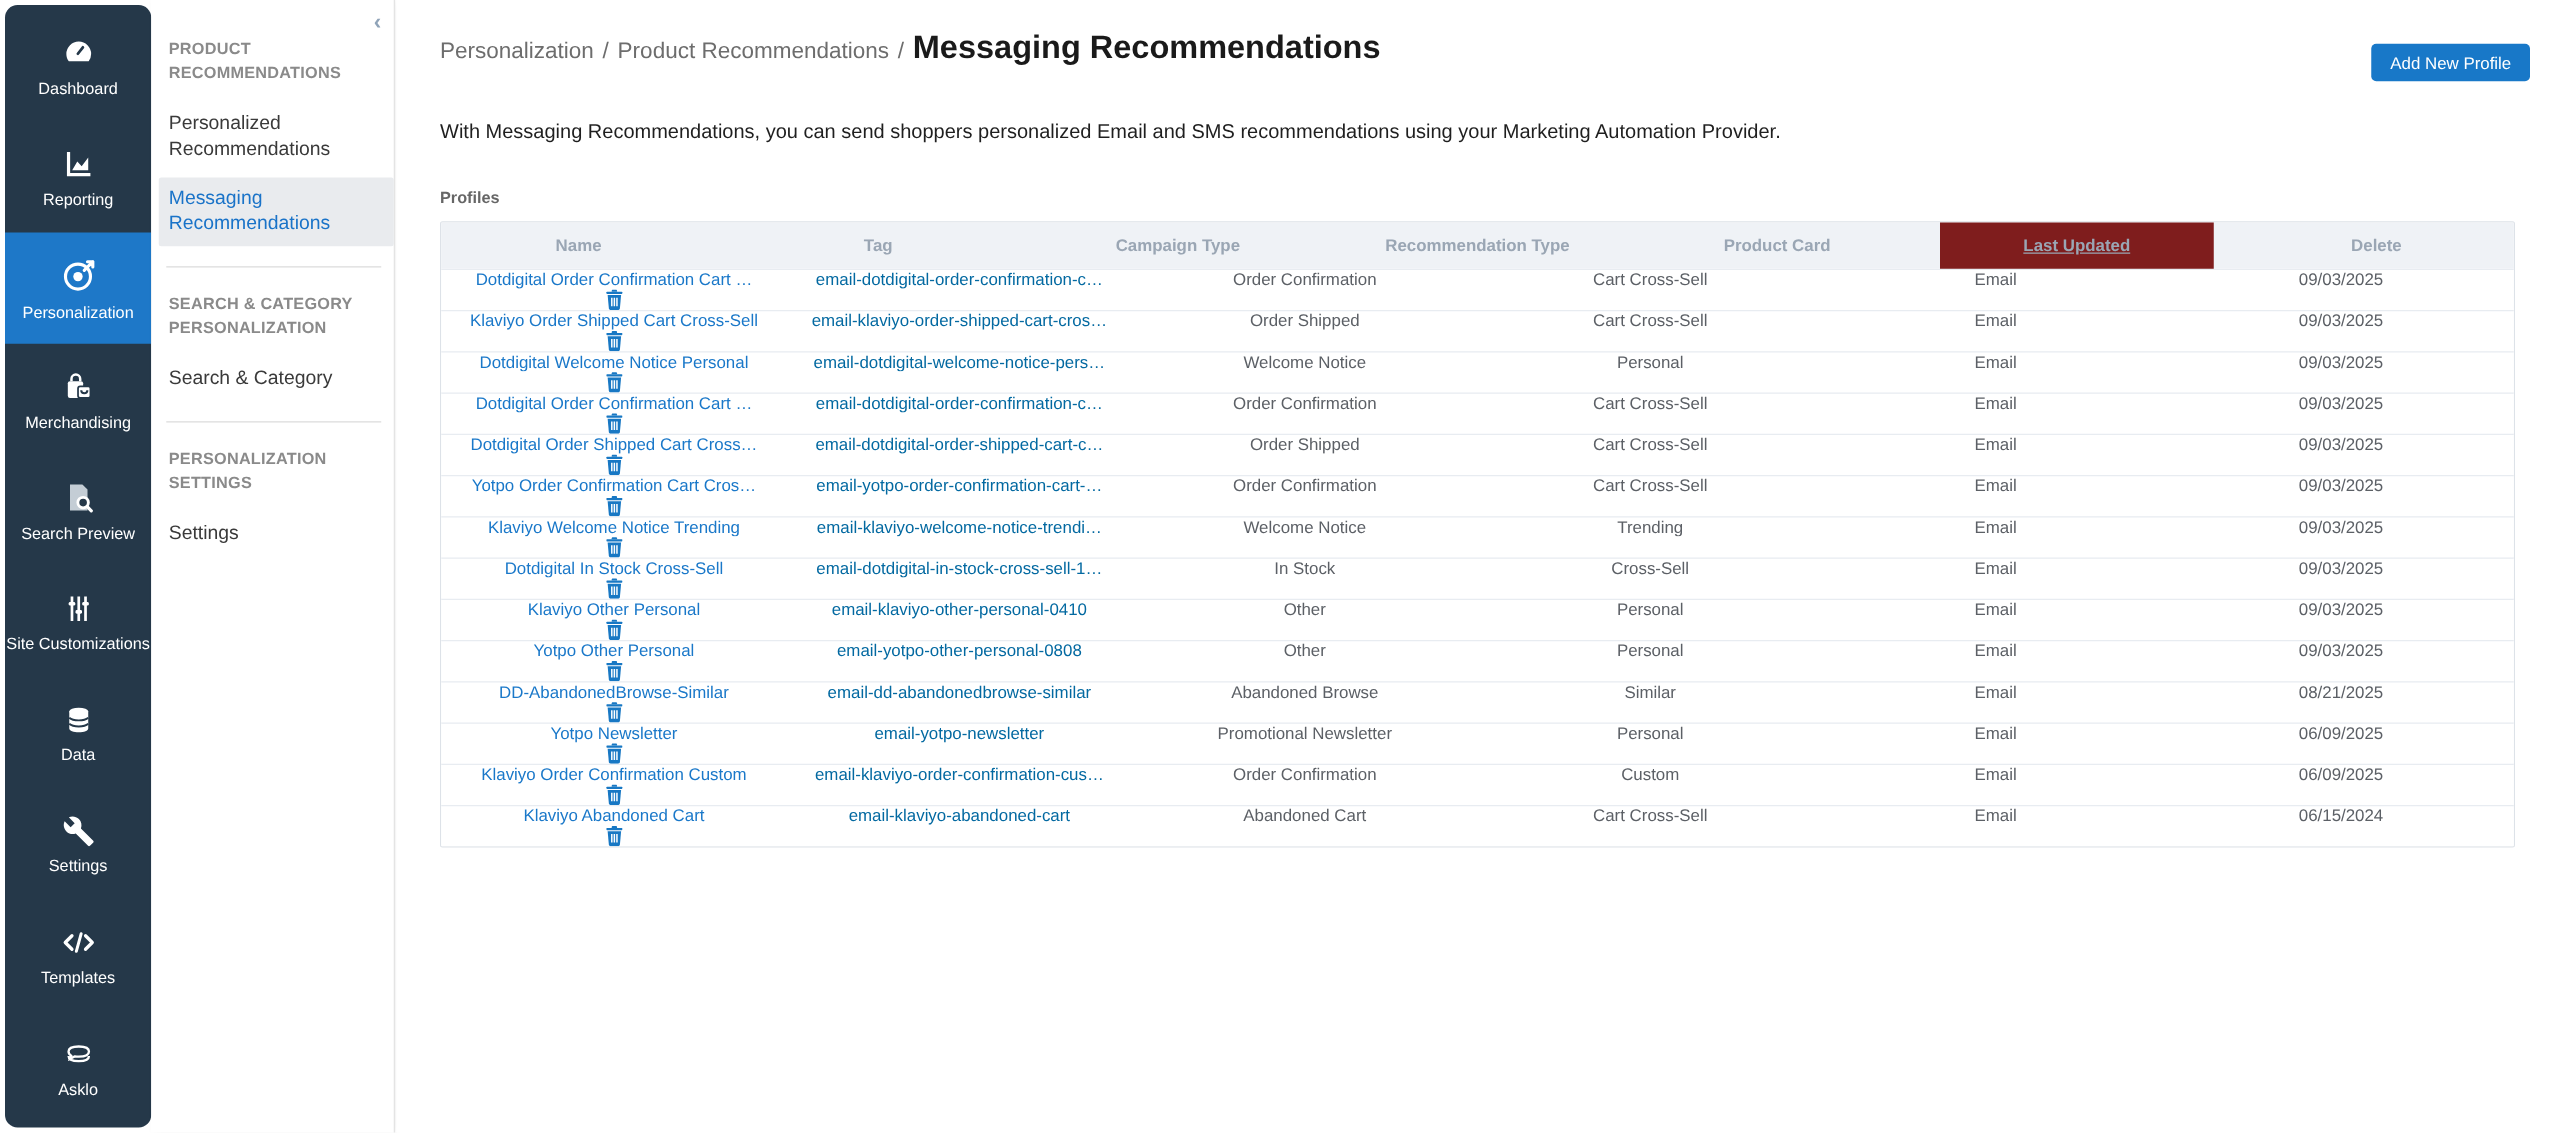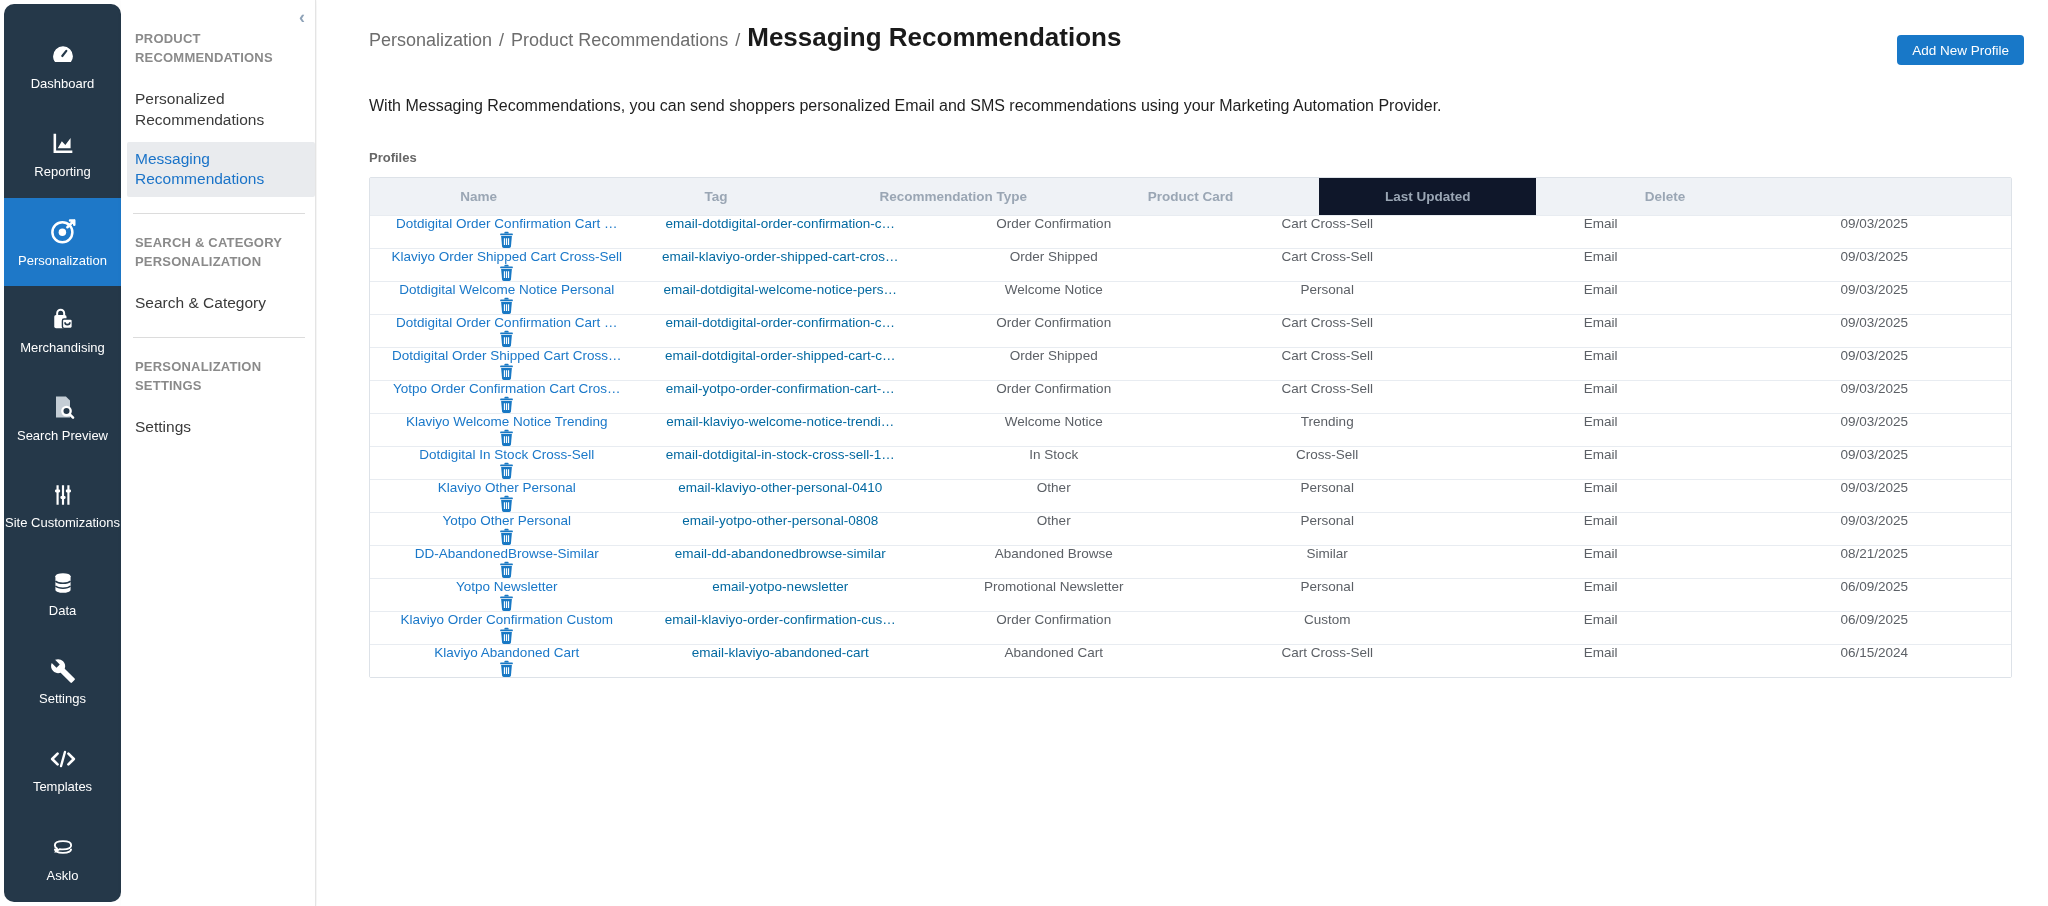--- a/index.html
+++ b/index.html
@@ -2,21 +2,21 @@
 <html><head>
 <meta charset="utf-8">
 <style>
   * { margin:0; padding:0; box-sizing:border-box; }
   html,body { width:2048px; height:906px; background:#fff; overflow:hidden;
               font-family:"Liberation Sans", sans-serif; }
 
   
   .sidebar { position:absolute; left:4px; top:4px; width:117px; height:898px;
              background:#253849; border-radius:10px; overflow:hidden;
-             display:flex; flex-direction:column; padding-top:18px; }
+             display:flex; flex-direction:column; padding-top:4px; }
   .nav-item { height:89px; display:flex; flex-direction:column; align-items:center;
               justify-content:center; gap:7px; cursor:pointer; }
   .nav-item.active { background:#1e78c8; }
   .nav-item .nav-label { color:#fff; font-size:13px; white-space:nowrap; }
   .nav-item svg { display:block; }
 
   
   .subsidebar { position:absolute; left:121px; top:0; width:195px; height:906px;
                 background:#fff; border-right:1px solid #e4e4e4;
                 box-shadow:2px 0 6px rgba(0,0,0,.06); padding:30px 6px 0 14px; }
@@ -24,38 +24,38 @@
                   font-size:18px; font-weight:bold; cursor:pointer; line-height:1; }
   .sec-header { color:#8a8a8a; font-size:13px; font-weight:bold; line-height:1.45;
                 letter-spacing:.2px; margin-bottom:14px; padding-right:10px; }
   .sec-item { color:#3a3a3a; font-size:15.5px; line-height:1.35; padding:7px 8px;
               margin:0 0 4px -8px; cursor:pointer; border-radius:2px; }
   .sec-item.active { background:#e9ebee; color:#1a73c8; margin-right:-6px; }
   .divider { border-top:1px solid #dcdcdc; margin:16px 4px 20px -2px; }
 
   
   .main { position:absolute; left:317px; top:0; right:0; height:906px;
-          background:#fff; padding:22px 36px 0 52px; }
+          background:#fff; padding:22px 36px 0 35px; }
   .head-row { display:flex; justify-content:space-between; align-items:flex-start; }
   .breadcrumb { font-size:18px; color:#6d6d6d; line-height:30px; }
   .breadcrumb .sep { margin:0 7px; color:#6d6d6d; }
   .breadcrumb .current { font-size:26px; font-weight:bold; color:#1a1a1a; }
   .add-btn { background:#1878c8; color:#fff; border:none; border-radius:4px;
              font-family:"Liberation Sans",sans-serif; font-size:13.5px;
              padding:8px 15px; height:30px; cursor:pointer; margin-top:13px; margin-right:-12px; }
   .description { font-size:16px; color:#1f1f1f; margin-top:32px; }
   .profiles-label { font-size:13px; font-weight:bold; color:#666; margin-top:35px; }
 
   
   .ptable { margin-top:12px; border:1px solid #dde2e8; border-radius:2px; }
   .thead { display:grid; grid-template-columns:repeat(7,1fr); background:#eff2f6;
            height:37px;gap:20px; }
   .th { display:flex; align-items:center; justify-content:center;
         font-size:13.5px; font-weight:bold; color:#9aa6b4; cursor:pointer; }
-  .th.sorted { background:#0f172a; }
+  .th.sorted { background:#7f1d1d;text-decoration:underline; }
   .trow { display:grid; grid-template-columns:repeat(6,1fr); height:33px;
           border-top:1px solid #e8ecf1; background:#fff; }
   .td { display:flex; align-items:center; justify-content:center;
         font-size:13.5px; color:#5c6066; white-space:nowrap; overflow:hidden; }
   .td a.link { color:#1a78c9; text-decoration:none; cursor:pointer; }
   .td.tag { color:#0369a1; }
   .trash { display:inline-flex; cursor:pointer; }
 </style>
 </head>
 <body>
@@ -178,20 +178,21 @@
   </div>
 
   <div class="description">With Messaging Recommendations, you can send shoppers personalized Email and SMS recommendations using your Marketing Automation Provider.</div>
 
   <div class="profiles-label">Profiles</div>
 
   <div class="ptable">
     <div class="thead">
       <div class="th">Name</div>
       <div class="th">Tag</div>
+      <div class="th">Campaign Type</div>
       <div class="th">Recommendation Type</div>
       <div class="th">Product Card</div>
       <div class="th sorted">Last Updated</div>
       <div class="th">Delete</div>
     </div>
     <div id="tbody">
         <div class="trow">
           <div class="td">
             <a class="link">Dotdigital Order Confirmation Cart …</a>
           </div>

